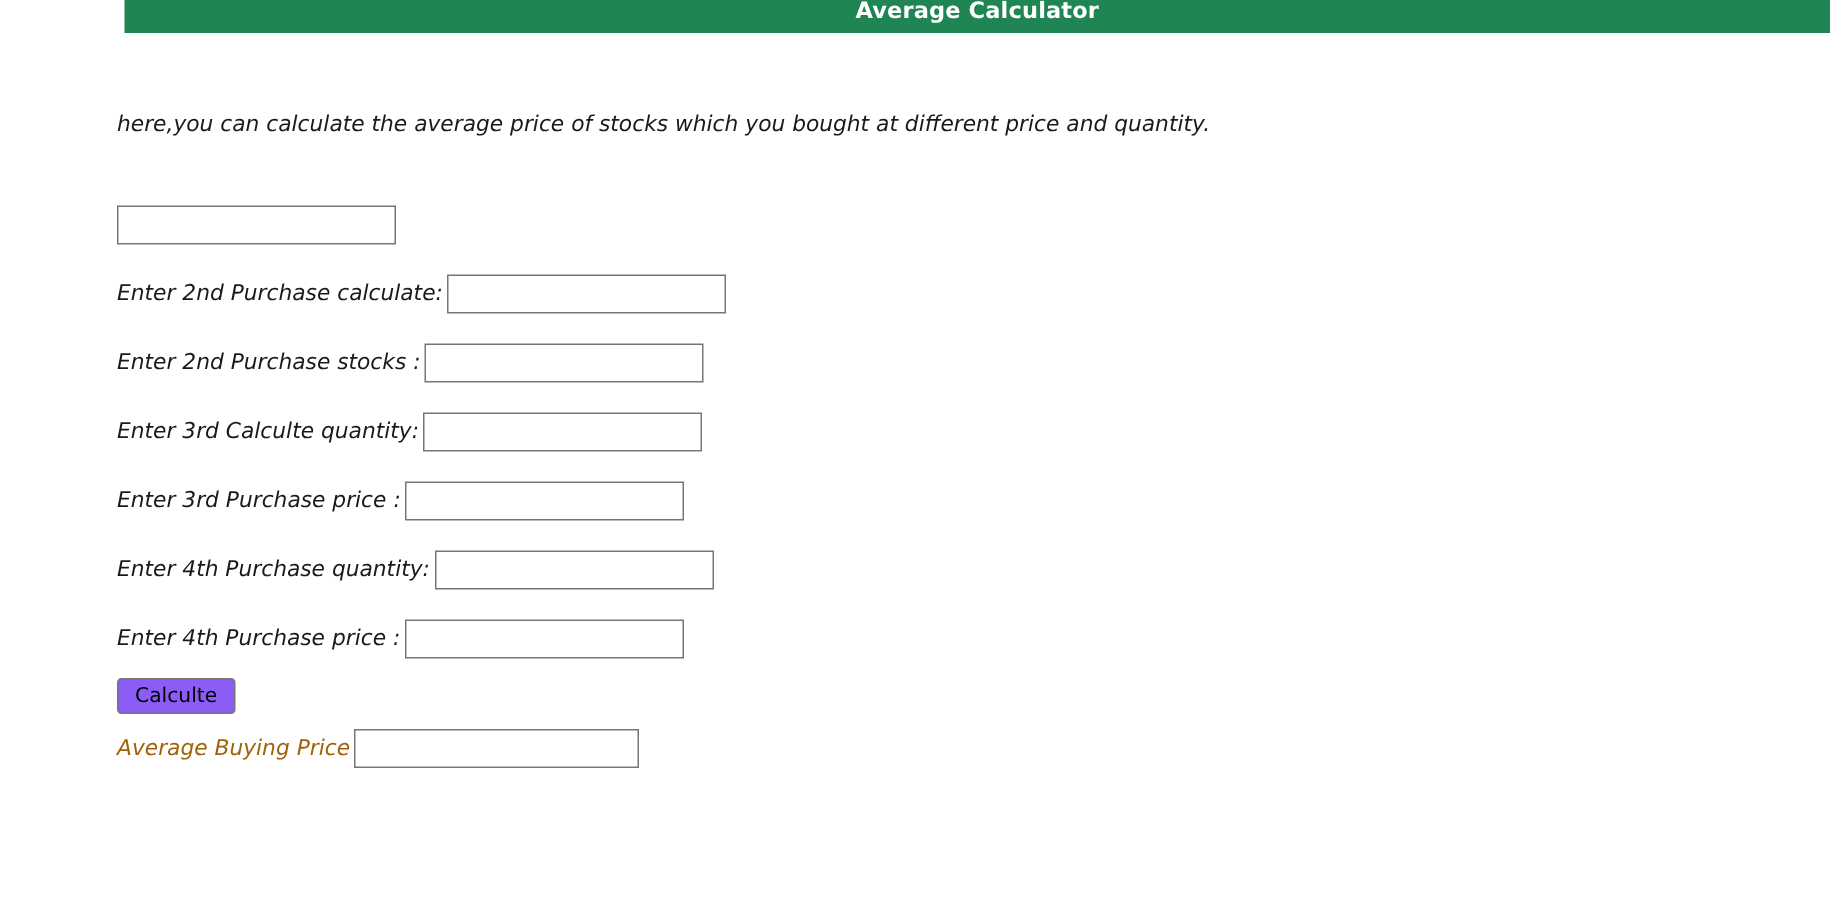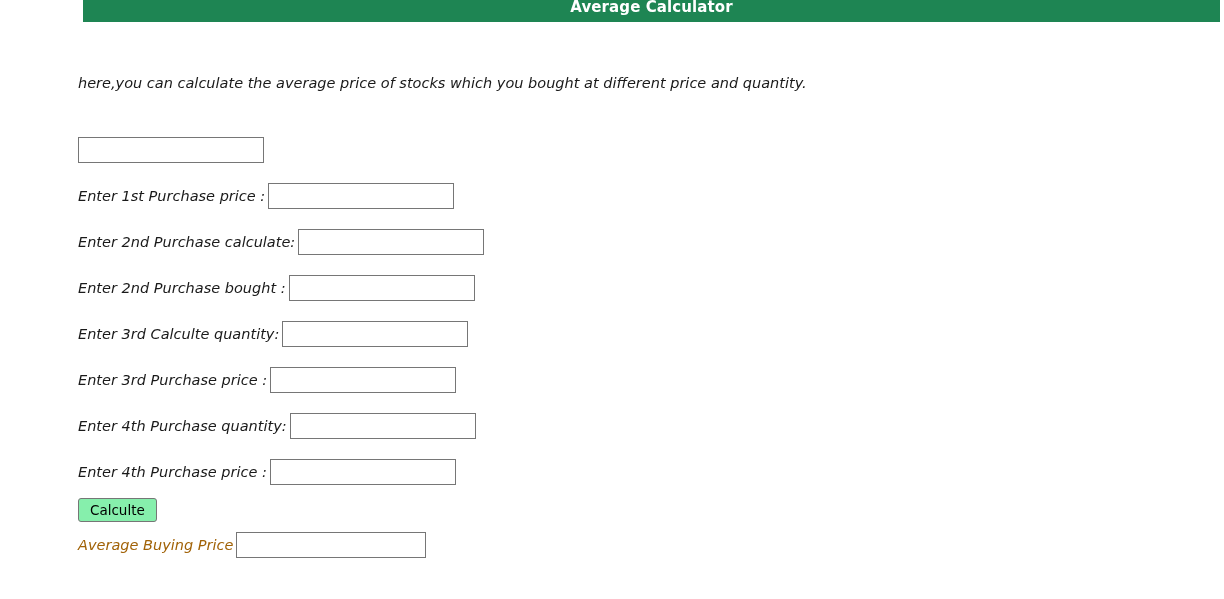--- a/index.html
+++ b/index.html
@@ -109,21 +109,21 @@
     display: flex;
     align-items: center;
     margin-top: 0px;
   }
 
   .calc-button {
     font-family: "DejaVu Sans", sans-serif;
     font-size: 13.5px;
     line-height: 16px;
     padding: 3px 11px;
-    background: #86efac;
+    background: #8b5cf6;
     border: 1px solid #767676;
     border-radius: 3px;
     color: #000000;
     cursor: pointer;
   }
 
   .result-row {
     height: 36px;
     display: flex;
     align-items: center;
@@ -166,32 +166,28 @@
   <div class="content">
 
     <p class="intro">here,you can calculate the average price of stocks which you bought at different price and quantity.</p>
 
     <div class="form">
 
       <div class="form-row">
         <input class="text-input" type="text" placeholder="" style="">
       </div>
 
-      <div class="form-row">
-        <label class="field-label">Enter 1st Purchase price :</label>
-        <input class="text-input" type="text" placeholder="" style="">
-      </div>
 
       <div class="form-row">
         <label class="field-label">Enter 2nd Purchase calculate:</label>
         <input class="text-input" type="text" placeholder="" style="">
       </div>
 
       <div class="form-row">
-        <label class="field-label">Enter 2nd Purchase bought :</label>
+        <label class="field-label">Enter 2nd Purchase stocks :</label>
         <input class="text-input" type="text" placeholder="" style="">
       </div>
 
       <div class="form-row">
         <label class="field-label">Enter 3rd Calculte quantity:</label>
         <input class="text-input" type="text" placeholder="" style="">
       </div>
 
       <div class="form-row">
         <label class="field-label">Enter 3rd Purchase price :</label>

